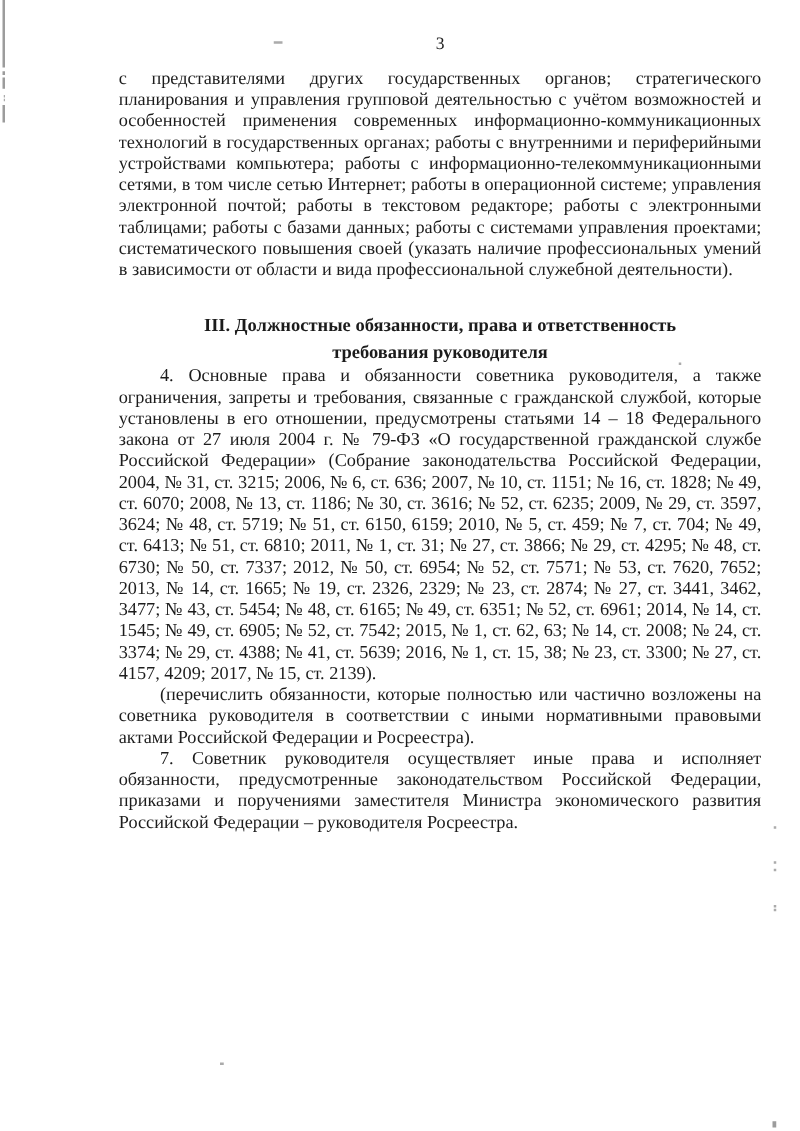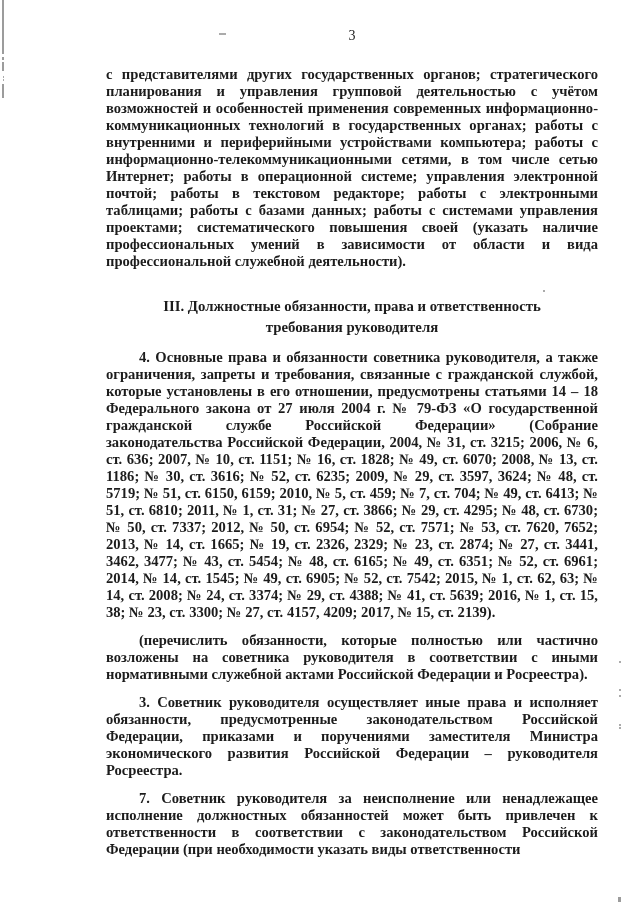--- a/index.html
+++ b/index.html
@@ -23,29 +23,27 @@
   }
   .content {
     position: absolute;
     top: 55px;
     left: 95px;
     width: 514px;
     font-size: 14.6px;
     line-height: 17px;
   }
   .para {
-    margin: 11px;
+    margin: 0;
     text-align: justify;
     text-align-last: left;
-    font-weight: bold;
   }
   .indent { text-indent: 33px; }
   .heading {
     margin-top: 26px;
-    margin-bottom: 10px;
     font-weight: bold;
     text-align: center;
     font-size: 14.8px;
     line-height: 21px;
   }
   .gap-before { margin-top: 8px; }
   
   .art { position: absolute; background: #9c9c9c; }
   .art.light { background: #ababab; }
 </style>
@@ -77,20 +75,19 @@
     <p class="para">с представителями других государственных органов; стратегического планирования и управления групповой деятельностью с учётом возможностей и особенностей применения современных информационно-коммуникационных технологий в государственных органах; работы с внутренними и периферийными устройствами компьютера; работы с информационно-телекоммуникационными сетями, в том числе сетью Интернет; работы в операционной системе; управления электронной почтой; работы в текстовом редакторе; работы с электронными таблицами; работы с базами данных; работы с системами управления проектами; систематического повышения своей (указать наличие профессиональных умений в зависимости от области и вида профессиональной служебной деятельности).</p>
 
     <div class="heading">
       <div>III. Должностные обязанности, права и ответственность</div>
       <div>требования руководителя</div>
     </div>
 
     <p class="para indent">4. Основные права и обязанности советника руководителя, а также ограничения, запреты и требования, связанные с гражданской службой, которые установлены в его отношении, предусмотрены статьями 14 – 18 Федерального закона от 27 июля 2004 г. № 79-ФЗ «О государственной гражданской службе Российской Федерации» (Собрание законодательства Российской Федерации, 2004, № 31, ст. 3215; 2006, № 6, ст. 636; 2007, № 10, ст. 1151; № 16, ст. 1828; № 49, ст. 6070; 2008, № 13, ст. 1186; № 30, ст. 3616; № 52, ст. 6235; 2009, № 29, ст. 3597, 3624; № 48, ст. 5719; № 51, ст. 6150, 6159; 2010, № 5, ст. 459; № 7, ст. 704; № 49, ст. 6413; № 51, ст. 6810; 2011, № 1, ст. 31; № 27, ст. 3866; № 29, ст. 4295; № 48, ст. 6730; № 50, ст. 7337; 2012, № 50, ст. 6954; № 52, ст. 7571; № 53, ст. 7620, 7652; 2013, № 14, ст. 1665; № 19, ст. 2326, 2329; № 23, ст. 2874; № 27, ст. 3441, 3462, 3477; № 43, ст. 5454; № 48, ст. 6165; № 49, ст. 6351; № 52, ст. 6961; 2014, № 14, ст. 1545; № 49, ст. 6905; № 52, ст. 7542; 2015, № 1, ст. 62, 63; № 14, ст. 2008; № 24, ст. 3374; № 29, ст. 4388; № 41, ст. 5639; 2016, № 1, ст. 15, 38; № 23, ст. 3300; № 27, ст. 4157, 4209; 2017, № 15, ст. 2139).</p>
 
 
-    <p class="para indent">(перечислить обязанности, которые полностью или частично возложены на советника руководителя в соответствии с иными нормативными служебной актами Российской Федерации и Росреестра).</p>
+    <p class="para indent">(перечислить обязанности, которые полностью или частично возложены на советника руководителя в соответствии с иными нормативными правовыми актами Российской Федерации и Росреестра).</p>
 
-    <p class="para indent">3. Советник руководителя осуществляет иные права и исполняет обязанности, предусмотренные законодательством Российской Федерации, приказами и поручениями заместителя Министра экономического развития Российской Федерации – руководителя Росреестра.</p>
+    <p class="para indent">7. Советник руководителя осуществляет иные права и исполняет обязанности, предусмотренные законодательством Российской Федерации, приказами и поручениями заместителя Министра экономического развития Российской Федерации – руководителя Росреестра.</p>
 
-    <p class="para indent">7. Советник руководителя за неисполнение или ненадлежащее исполнение должностных обязанностей может быть привлечен к ответственности в соответствии с законодательством Российской Федерации (при необходимости указать виды ответственности</p>
 
   </div>
 </div>
 
 </body></html>

